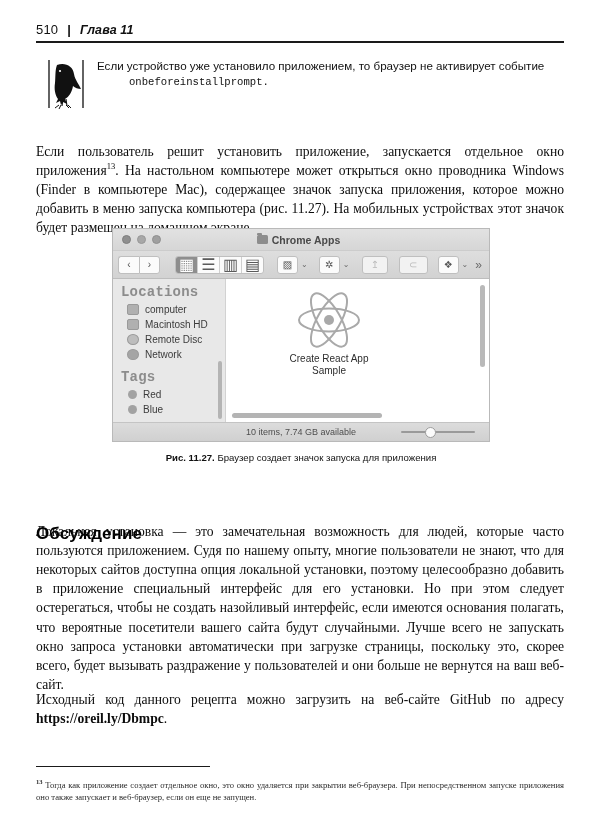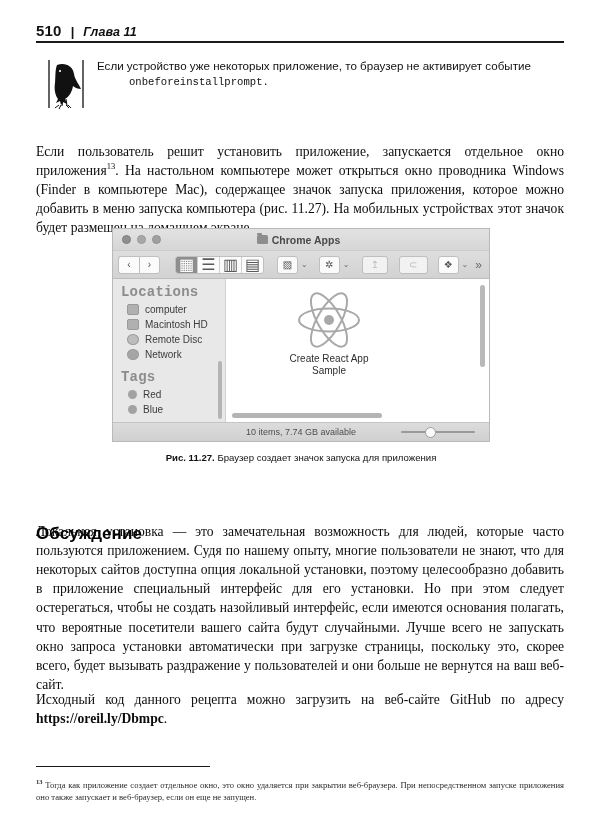--- a/index.html
+++ b/index.html
@@ -21,22 +21,22 @@
     position: absolute;
     left: 36px;
     top: 22px;
     width: 528px;
     display: flex;
     align-items: baseline;
     gap: 9px;
     font-family: "Liberation Sans", sans-serif;
   }
   .rh-page {
-    font-size: 15px;
-    font-weight: bold;
+    font-size: 13px;
+    font-weight: normal;
     letter-spacing: .2px;
   }
   .rh-sep {
     font-size: 13px;
     font-weight: bold;
     color: #111;
   }
   .rh-chapter {
     font-size: 12.5px;
     font-weight: bold;
@@ -456,21 +456,21 @@
     <svg width="38" height="52" viewBox="0 0 38 52" aria-hidden="true">
       <line x1="2" y1="2" x2="2" y2="50" stroke="#222" stroke-width="1.4"></line>
       <line x1="36" y1="2" x2="36" y2="50" stroke="#222" stroke-width="1.4"></line>
       <path d="M10 7 C18 4 26 8 27 16 C28 22 32 26 34 31 C31 31 28 30 26 28 C25 34 22 39 18 41 L20 46 L16 44 L14 47 L13 43 L9 45 L11 41 C8 37 7 31 8 25 C8.6 19 8 12 10 7 Z" fill="#111"></path>
       <path d="M16 41 L15 48 M19 41 L20 48" stroke="#111" stroke-width="1.1" fill="none"></path>
       <path d="M12 47 L8 50 M14 47 L12 51 M19 47 L22 50 M21 47 L24 50" stroke="#111" stroke-width="1" fill="none"></path>
       <circle cx="13" cy="13" r="1.1" fill="#fff"></circle>
     </svg>
   </div>
   <div class="note-body">
-    <div class="note-text">Если устройство уже некоторых приложение, то браузер не активирует событие</div>
+    <div class="note-text">Если устройство уже установило приложением, то браузер не активирует событие</div>
     <div class="note-code">onbeforeinstallprompt.</div>
   </div>
 </div>
 
 <p class="para" id="para-intro"><span>Если пользователь решит установить приложение, запускается отдельное окно приложения</span><sup>13</sup><span>. На настольном компьютере может открыться окно проводника Windows (Finder в компьютере Mac), содержащее значок запуска приложения, которое можно добавить в меню запуска компьютера (рис. 11.27). На мобильных устройствах этот значок будет размещен на домашнем экране.</span></p>
 
 <div class="figure">
   <div class="win">
 
     <div class="win-titlebar">

